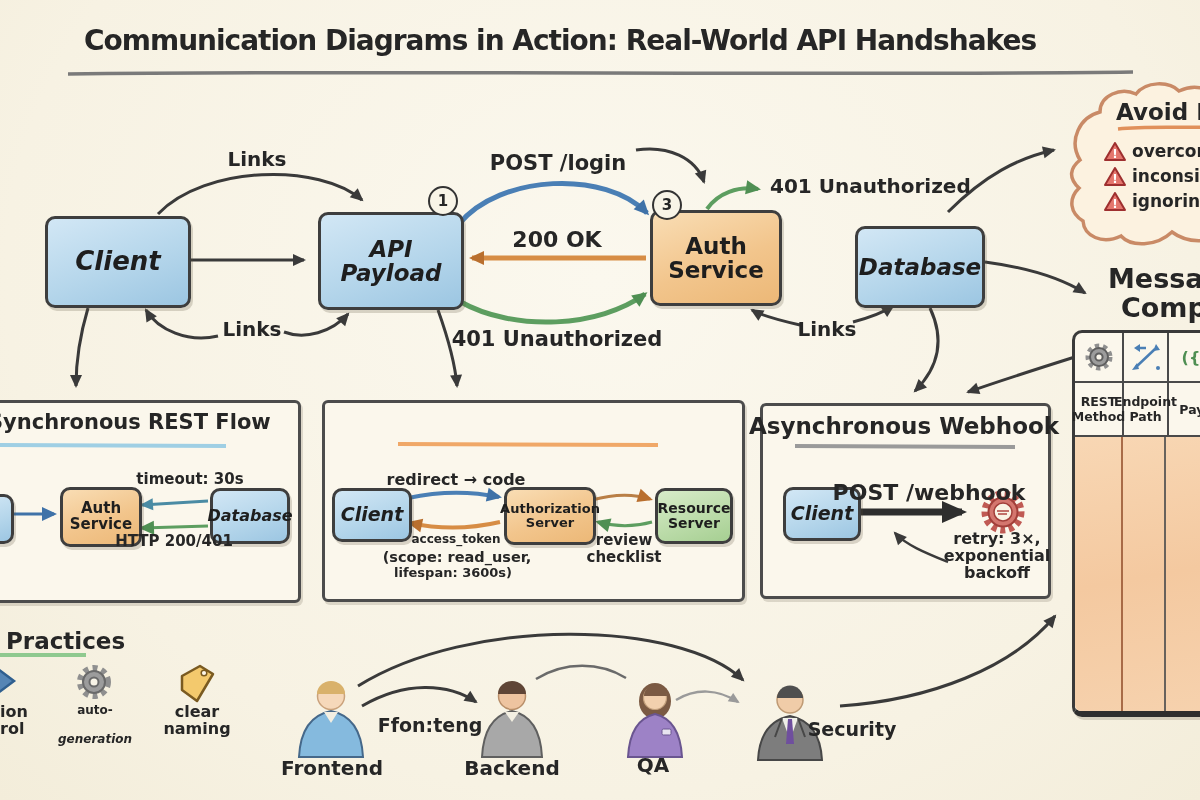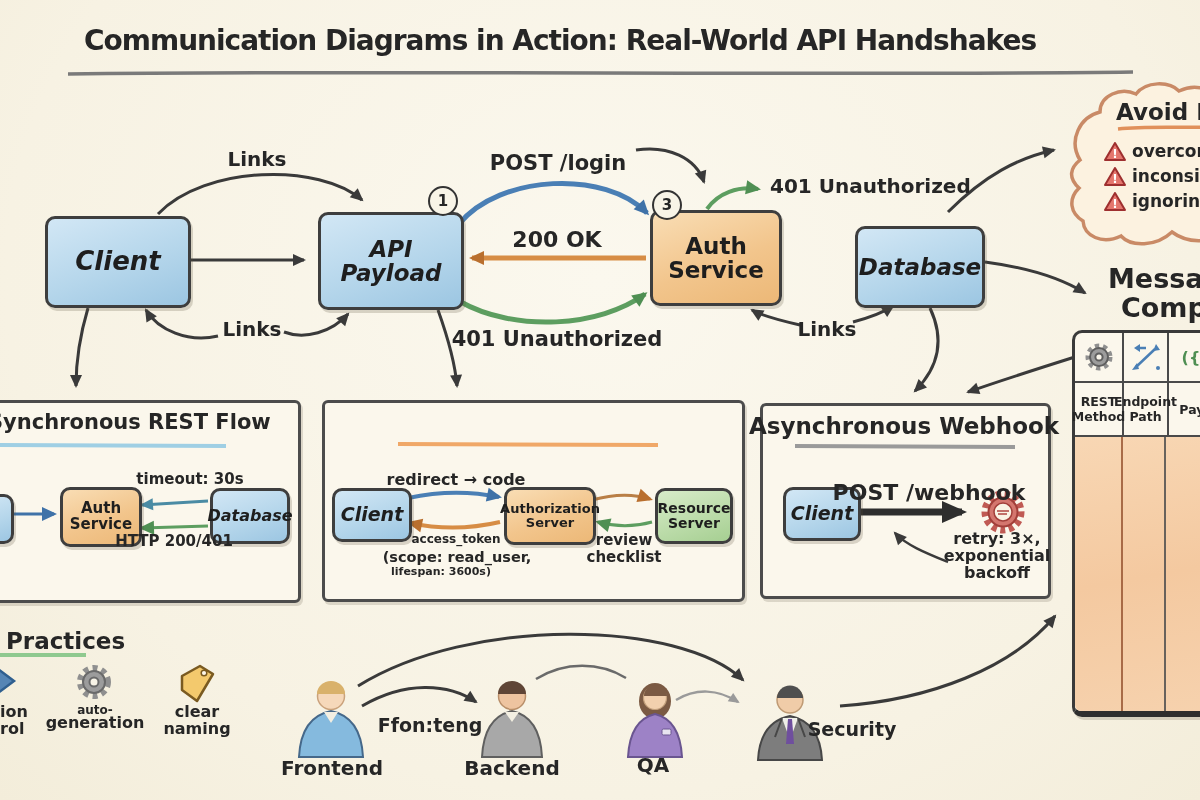--- a/index.html
+++ b/index.html
@@ -284,38 +284,38 @@
     <span>Authorization</span>
     <span>Server</span>
   </div>
   <div class="box green z2" style="left:655px;top:488px;width:72px;height:50px;font-size:14px;flex-direction:column;">
     <span>Resource</span>
     <span>Server</span>
   </div>
   <div class="lbl ctr z2" style="left:456px;top:472px;font-size:16px;">redirect → code</div>
   <div class="lbl ctr z2" style="left:456px;top:533px;font-size:12px;">access_token</div>
   <div class="lbl ctr z2" style="left:457px;top:550px;font-size:14.5px;">(scope: read_user,</div>
-  <div class="lbl ctr z2" style="left:441px;top:566px;font-size:11px;">lifespan: 3600s)</div>
+  <div class="lbl ctr z2" style="left:453px;top:566px;font-size:13px;">lifespan: 3600s)</div>
   <div class="lbl ctr z2" style="left:624px;top:533px;font-size:15px;">review</div>
   <div class="lbl ctr z2" style="left:624px;top:550px;font-size:15px;">checklist</div>
 
   <div class="lbl ctr z2" style="left:904px;top:414px;font-size:23px;">Asynchronous Webhook</div>
   <div class="box blue z2" style="left:783px;top:487px;width:72px;height:48px;font-size:19px;">
     <span>Client</span>
   </div>
   <div class="lbl ctr z2" style="left:909px;top:481px;font-size:22px;margin-left:20px;">POST /webhook</div>
   <div class="lbl ctr z2" style="left:997px;top:531px;font-size:16px;">retry: 3×,</div>
   <div class="lbl ctr z2" style="left:997px;top:548px;font-size:16px;">exponential</div>
   <div class="lbl ctr z2" style="left:997px;top:565px;font-size:16px;">backoff</div>
 
   <div class="lbl z2" style="left:6px;top:629px;font-size:23px;">Practices</div>
   <div class="lbl z2" style="left:0px;top:704px;font-size:16px;">ion</div>
   <div class="lbl z2" style="left:0px;top:721px;font-size:16px;">rol</div>
   <div class="lbl ctr z2" style="left:95px;top:704px;font-size:12px;">auto-</div>
-  <div class="lbl ctr z2" style="left:95px;top:715px;font-size:16px;">generation</div>
+  <div class="lbl ctr z2" style="left:95px;top:733px;font-size:12px;font-style:italic;">generation</div>
   <div class="lbl ctr z2" style="left:197px;top:704px;font-size:16px;">clear</div>
   <div class="lbl ctr z2" style="left:197px;top:721px;font-size:16px;">naming</div>
 
   <div class="lbl ctr z2" style="left:332px;top:758px;font-size:20px;">Frontend</div>
   <div class="lbl ctr z2" style="left:512px;top:758px;font-size:20px;">Backend</div>
   <div class="lbl ctr z2" style="left:653px;top:755px;font-size:20px;">QA</div>
   <div class="lbl ctr z2" style="left:852px;top:720px;font-size:19px;">Security</div>
   <div class="lbl ctr z2" style="left:430px;top:716px;font-size:19px;">Ffon:teng</div>
 
 </div>

